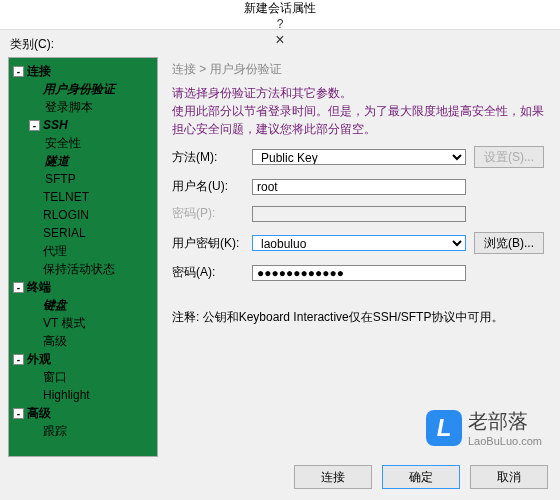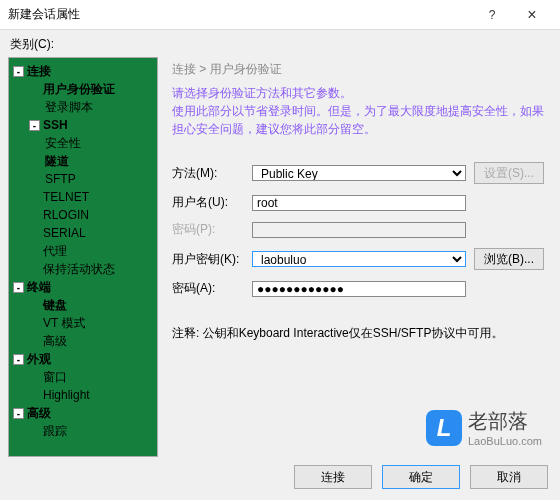--- a/index.html
+++ b/index.html
@@ -1,33 +1,33 @@
 <!DOCTYPE html>
 <html><head>
 <meta charset="utf-8">
 <style>
 * { box-sizing: border-box; margin: 0; padding: 0; font-family: "Microsoft YaHei", "SimSun", sans-serif; font-size: 12px; }
 body { background: #f0f0f0; width: 560px; height: 500px; overflow: hidden; }
-.titlebar { height: 30px; background: #fff; display: flex; align-items: center; padding: 0 8px; border-bottom: 1px solid #ddd; }
+.titlebar { height: 30px; background: #fff; display: flex; align-items: center; padding: 0 8px; border-bottom: 1px solid #ddd; flex-direction: column; }
 .titlebar .title { flex: 1; }
 .titlebar .btn { width: 40px; text-align: center; color: #333; cursor: default; }
 .categ { padding: 6px 10px 4px; }
 .main { display: flex; padding: 0 8px 0 8px; height: 400px; }
 .tree { width: 150px; border: 1px solid #aaa; background: #15803d; overflow: auto; padding: 4px 2px; }
 .tree ul { list-style: none; }
 .tree li { line-height: 18px; white-space: nowrap; }
 .tree .exp { display: inline-block; width: 11px; height: 11px; border: 1px solid #888; text-align: center; line-height: 9px; font-size: 10px; margin-right: 3px; vertical-align: middle; background: #fff; }
 .tree .noexp { display: inline-block; width: 14px; }
 .tree .l0 { padding-left: 2px; font-weight: bold; }
 .tree .l1 { padding-left: 18px; }
 .tree .l2 { padding-left: 34px; }
-.tree .bold { font-weight: bold; }
+.tree .bold { font-weight: bold; font-style: italic; }
 .content { flex: 1; padding: 0 8px 0 14px; position: relative; }
 .breadcrumb { color: #888; padding: 4px 0 6px; }
-.desc { color: #8b5cf6; line-height: 18px; margin-bottom: 24px; }
+.desc { color: #701a75; line-height: 18px; margin-bottom: 8px; }
 .row { display: flex; align-items: center; margin-bottom: 10px; }
 .row .lbl { width: 80px; }
 .row .lbl.disabled { color: #aaa; }
 .row .field { flex: 1; margin-right: 8px; }
 .row .btn2 { width: 70px; height: 22px; border: 1px solid #aaa; background: #e7e7e7; text-align: center; line-height: 20px; }
 .row .btn2.disabled { color: #aaa; }
 select, input[type=text], input[type=password] { width: 100%; height: 16px; border: 1px solid #888; padding: 0 4px; background: #fff; }
 input:disabled { background: #f0f0f0; color: #aaa; }
 .sel-hl { border: 1px solid #3399ff; }
 .note { margin-top: 28px; }

